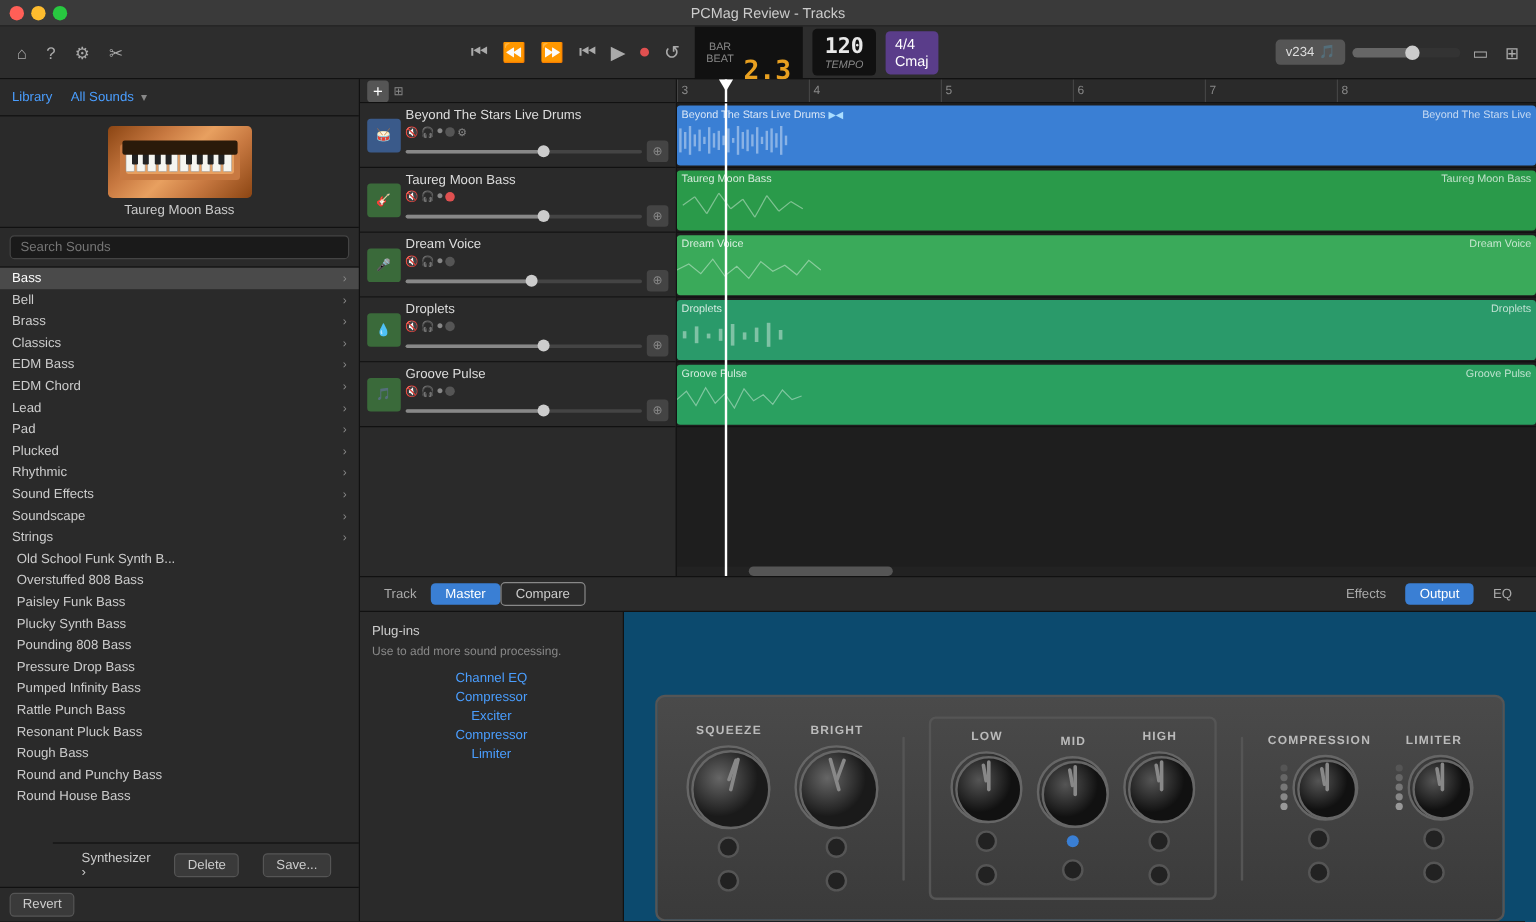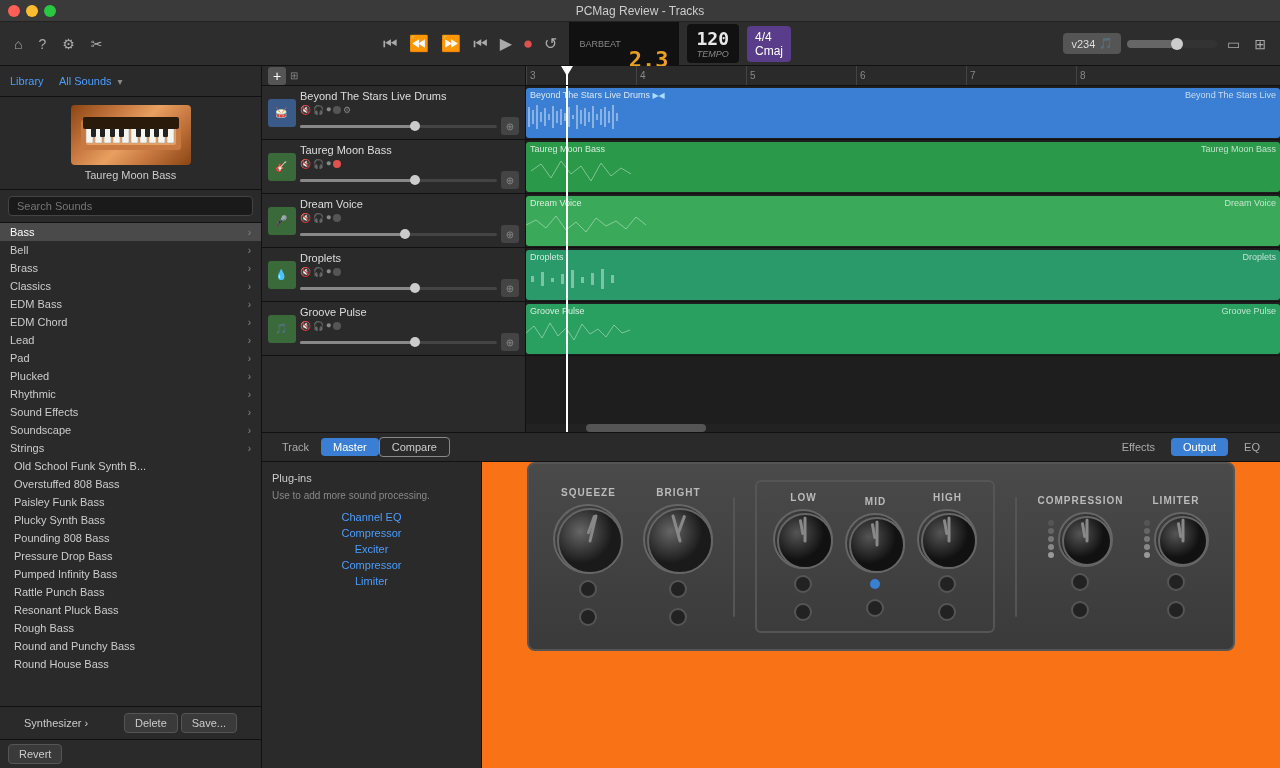--- a/index.html
+++ b/index.html
@@ -23,21 +23,21 @@
     .tc-val { color: #e8a020; font-size: 22px; font-weight: bold; font-family: monospace; margin-top: 32px; }
     .tempo-box { background: #111; border-radius: 4px; padding: 4px 10px; display: flex; flex-direction: column; align-items: center; }
     .tempo-val { color: #e8e8e8; font-size: 18px; font-weight: bold; font-family: monospace; }
     .key-sig { background: #5a3d8a; border-radius: 4px; padding: 4px 8px; color: #fff; font-size: 12px; }
     .metronome-btn { background: #555; border-radius: 4px; padding: 4px 8px; color: #ddd; font-size: 11px; cursor: pointer; border: none; display: flex; align-items: center; gap: 4px; }
 
     
     #main { display: flex; height: calc(768px - 22px - 44px); }
 
     
-    #sidebar { width: 262px; background: #2a2a2a; border-right: 1px solid #111; display: flex; flex-direction: column; flex-shrink: 0; }
+    #sidebar { width: 300px; background: #2a2a2a; border-right: 1px solid #111; display: flex; flex-direction: column; flex-shrink: 0; }
     #sidebar-header { padding: 8px 10px; border-bottom: 1px solid #111; display: flex; align-items: center; gap: 6px; }
     .sidebar-title { font-size: 12px; color: #ccc; }
     .sidebar-title-link { color: #4a9eff; text-decoration: none; }
     .instrument-preview { padding: 8px; display: flex; flex-direction: column; align-items: center; border-bottom: 1px solid #111; }
     .instrument-img { width: 120px; height: 60px; background: linear-gradient(135deg, #8B4513 0%, #c87941 30%, #e8a060 50%, #c87941 70%, #8B4513 100%); border-radius: 4px; display: flex; align-items: center; justify-content: center; position: relative; overflow: hidden; }
     .instrument-img::before { content: ''; position: absolute; top: 20%; left: 10%; width: 80%; height: 20%; background: #2a1a0a; border-radius: 2px; }
     .instrument-name { font-size: 11px; color: #ccc; margin-top: 4px; }
     .search-bar { padding: 6px 8px; border-bottom: 1px solid #111; }
     .search-input { width: 100%; background: #1a1a1a; border: 1px solid #444; border-radius: 4px; color: #ccc; padding: 3px 8px; font-size: 11px; outline: none; }
 
@@ -48,21 +48,21 @@
     .category-chevron { color: #888; font-size: 10px; }
 
     
     #sound-list { flex: 1; overflow-y: auto; overflow-x: hidden; }
     #sound-list::-webkit-scrollbar { width: 6px; }
     #sound-list::-webkit-scrollbar-track { background: #1a1a1a; }
     #sound-list::-webkit-scrollbar-thumb { background: #555; border-radius: 3px; }
     .sound-item { padding: 3px 14px; font-size: 11px; color: #ccc; cursor: pointer; white-space: nowrap; overflow: hidden; text-overflow: ellipsis; }
 
     
-    #sidebar-footer { padding: 6px 24px; border-top: 1px solid #111; display: flex; gap: 3px; align-items: center; }
+    #sidebar-footer { padding: 6px 24px; border-top: 1px solid #111; display: flex; gap: 20px; align-items: center; margin-left: 44px; }
     .synthesizer-link { font-size: 11px; color: #ccc; cursor: pointer; flex: 1; }
     .btn-small { background: #3a3a3a; border: 1px solid #555; border-radius: 4px; color: #ccc; padding: 3px 10px; font-size: 11px; cursor: pointer; }
 
     
     #right-panel { flex: 1; display: flex; flex-direction: column; overflow: hidden; }
 
     
     #tracks-area { flex: 1; display: flex; overflow: hidden; background: #1e1e1e; }
     #track-headers { width: 264px; background: #2a2a2a; border-right: 1px solid #111; flex-shrink: 0; display: flex; flex-direction: column; }
     #track-header-top { height: 20px; background: #2a2a2a; border-bottom: 1px solid #111; display: flex; align-items: center; padding: 0 6px; }
@@ -91,37 +91,37 @@
     .clip { position: absolute; top: 2px; height: 50px; border-radius: 3px; overflow: hidden; display: flex; flex-direction: column; }
     .clip-label { font-size: 9px; color: rgba(255,255,255,0.8); padding: 2px 4px; white-space: nowrap; }
     .clip-drums { background: #3a7fd4; }
     .clip-bass { background: #2a9a4a; }
     .clip-voice { background: #3aaa5a; }
     .clip-droplets { background: #2a9a6a; }
     .clip-groove { background: #2aa060; }
     .clip-content { flex: 1; position: relative; overflow: hidden; }
 
     
-    #bottom-panel { height: 336px; background: #2a2a2a; border-top: 1px solid #111; display: flex; flex-direction: column; }
+    #bottom-panel { height: 288px; background: #2a2a2a; border-top: 1px solid #111; display: flex; flex-direction: column; }
     #bottom-tabs { display: flex; gap: 0; padding: 4px 8px; border-bottom: 1px solid #111; align-items: center; }
     .bottom-tab { padding: 3px 12px; border-radius: 4px; cursor: pointer; font-size: 11px; color: #aaa; border: none; background: none; }
     .bottom-tab.active { background: #3a7fd4; color: #fff; }
     .bottom-tab.outlined { border: 1px solid #888; color: #ccc; }
     .tabs-right { margin-left: auto; display: flex; gap: 4px; }
 
     #bottom-content { flex: 1; display: flex; overflow: hidden; }
 
     
     #plugins-panel { width: 220px; padding: 10px; border-right: 1px solid #111; }
     .plugins-title { font-size: 11px; color: #ccc; margin-bottom: 6px; }
     .plugins-hint { font-size: 10px; color: #888; margin-bottom: 8px; }
     .plugin-item { font-size: 11px; color: #4a9eff; padding: 2px 0; cursor: pointer; text-align: center; }
 
     
-    #fx-panel { flex: 1; background: #f97316; display: flex; align-items: flex-start; justify-content: center; overflow: hidden; }
+    #fx-panel { flex: 1; background: #0c4a6e; display: flex; align-items: flex-end; justify-content: center; overflow: hidden; }
     .fx-rack { background: linear-gradient(180deg, #4a4a4a 0%, #3a3a3a 100%); border: 2px solid #555; border-radius: 8px; padding: 16px 24px; display: flex; align-items: center; gap: 20px; min-width: 700px; }
 
     .knob-group { display: flex; flex-direction: column; align-items: center; gap: 6px; }
     .knob-label { font-size: 10px; color: #bbb; letter-spacing: 1px; font-weight: bold; }
     .knob { width: 70px; height: 70px; border-radius: 50%; background: radial-gradient(circle at 35% 35%, #555 0%, #2a2a2a 70%); border: 2px solid #666; position: relative; cursor: pointer; }
     .knob::after { content: ''; position: absolute; width: 3px; height: 20px; background: #888; border-radius: 2px; top: 8px; left: 50%; transform: translateX(-50%) rotate(20deg); transform-origin: bottom center; }
     .knob-small { width: 18px; height: 18px; border-radius: 50%; background: #222; border: 2px solid #555; cursor: pointer; }
     .knob-dot { width: 10px; height: 10px; border-radius: 50%; background: #3a7fd4; cursor: pointer; }
 
     .fx-divider { width: 2px; height: 120px; background: #555; border-radius: 1px; }
@@ -156,21 +156,21 @@
       <button class="transport-btn">⏮</button>
       <button class="transport-btn">⏪</button>
       <button class="transport-btn">⏩</button>
       <button class="transport-btn">⏮</button>
       <button class="transport-btn">▶</button>
       <button class="transport-btn" style="color:#e05050;">⏺</button>
       <button class="transport-btn">↺</button>
     </div>
 
     <div class="timecode">
-      <div style="display:flex;flex-direction:row;align-items:center;">
+      <div style="display:flex;flex-direction:column;align-items:center;">
         <span style="font-size:9px;color:#888;">BAR</span>
         <span style="font-size:9px;color:#888;">BEAT</span>
       </div>
       <span class="tc-val">2.3</span>
     </div>
 
     <div class="tempo-box">
       <span class="tempo-val">120</span>
       <span style="font-size:9px;color:#888;font-style:italic;">TEMPO</span>
     </div>

